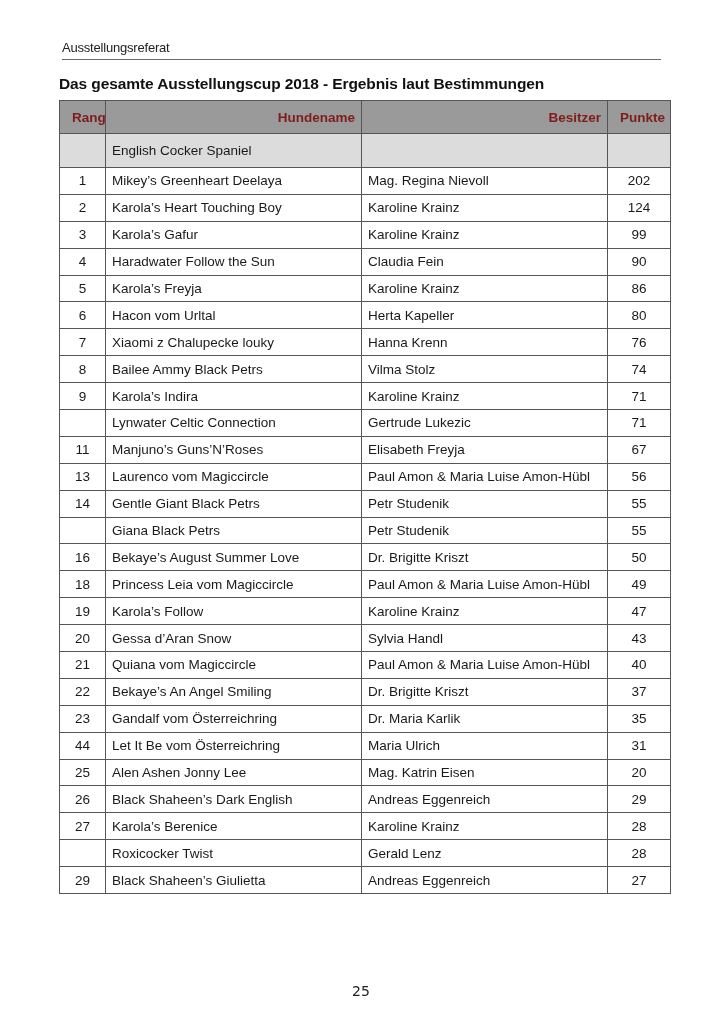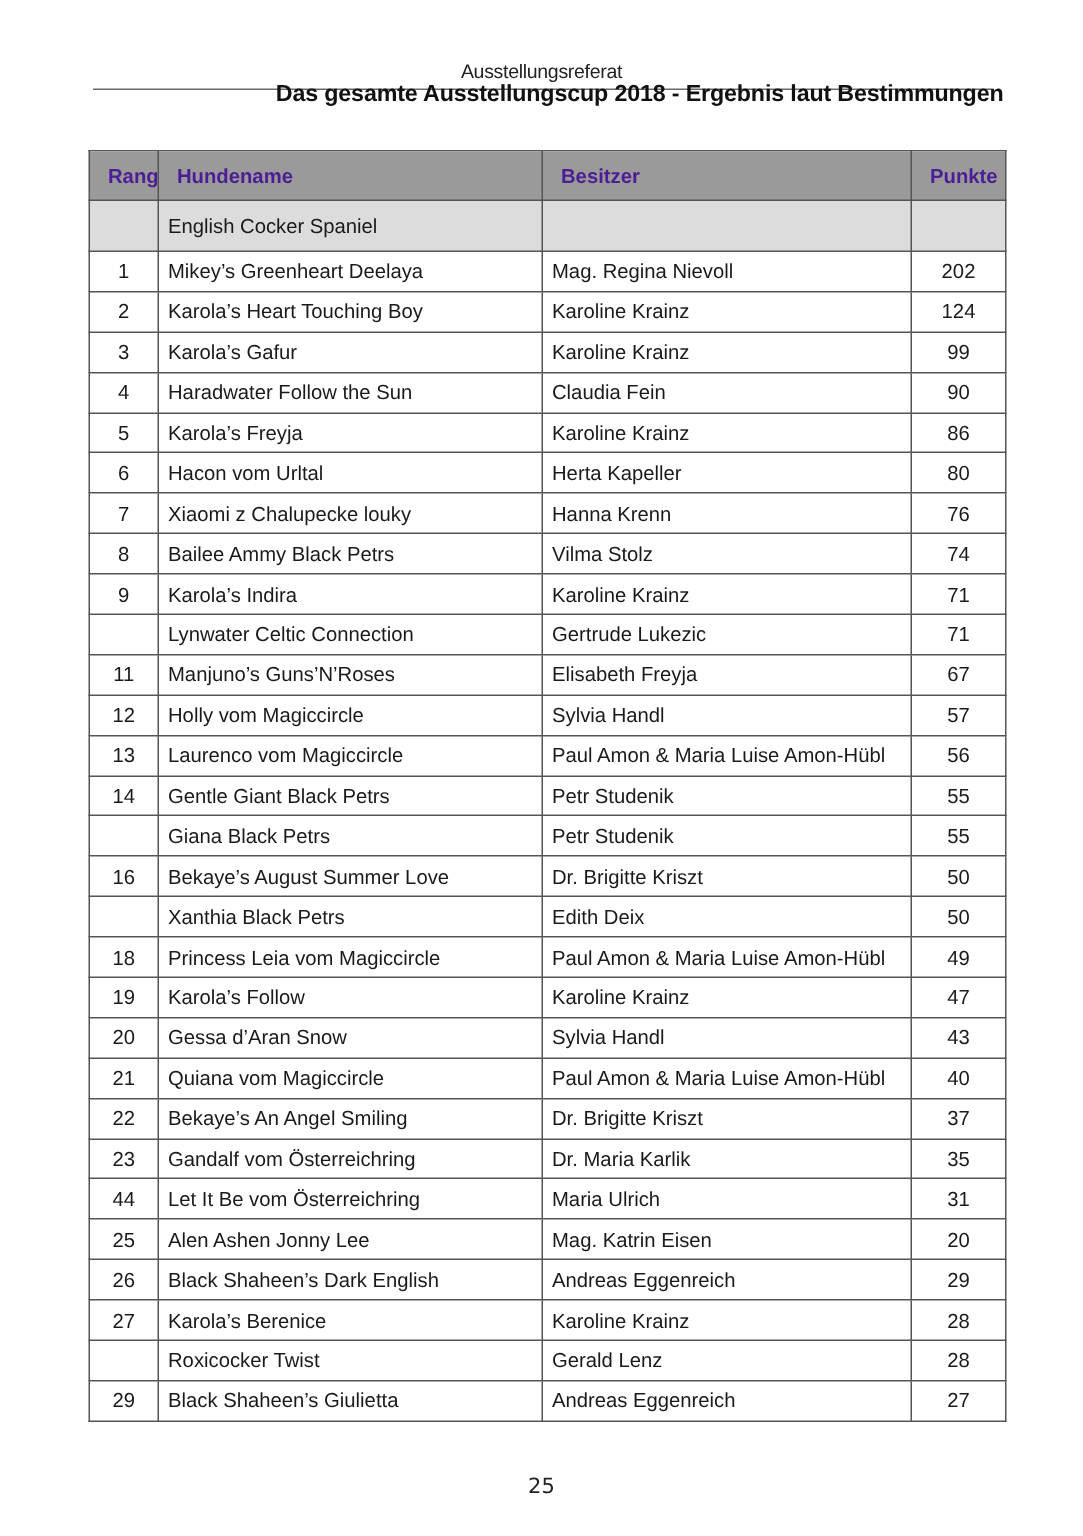--- a/index.html
+++ b/index.html
@@ -1,22 +1,22 @@
 <!DOCTYPE html>
 <html><head>
   <meta charset="utf-8">
   <style>
     html, body { margin: 0; padding: 0; background: #ffffff; }
     body { width: 722px; height: 1024px; position: relative; font-family: "Liberation Sans", sans-serif; color: #1a1a1a; overflow: hidden; }
-    .running-head { position: absolute; left: 62px; top: 40px; width: 598px; text-align: center; font-size: 13px; letter-spacing: -0.2px; color: #222; }
+    .running-head { position: absolute; left: 62px; top: 40px; width: 598px; font-size: 13px; letter-spacing: -0.2px; color: #222; }
     .head-rule { position: absolute; left: 62px; top: 59px; width: 599px; height: 0; border-top: 1.5px solid #6a6a6a; }
-    .title { position: absolute; left: 59px; top: 54px; width: 610px; text-align: right; font-size: 15.5px; font-weight: bold; color: #111; letter-spacing: -0.1px; }
+    .title { position: absolute; left: 59px; top: 75px; width: 610px; text-align: left; font-size: 15.5px; font-weight: bold; color: #111; letter-spacing: -0.1px; }
     table.results { position: absolute; left: 59px; top: 100px; width: 611px; border-collapse: collapse; table-layout: fixed; font-size: 13.5px; }
     table.results th, table.results td { border: 1.3px solid #555; padding: 0 6px; height: 25.9px; white-space: nowrap; overflow: hidden; }
-    table.results th { background: #9a9a9a; font-weight: bold; height: 32px; text-align: left; color: #4c1d95; padding-left: 12px; }
+    table.results th { background: #9a9a9a; font-weight: bold; height: 32px; text-align: right; color: #7f1d1d; padding-left: 12px; }
     table.results tr.cat td { background: #dcdcdc; font-weight: normal; height: 33px; }
     td.rank, td.points { text-align: center; }
     col.c-rank { width: 46px; } col.c-name { width: 256px; } col.c-owner { width: 246px; } col.c-pts { width: 63px; }
     .page-num { position: absolute; left: 0; top: 983px; width: 722px; text-align: center; font-size: 14px; font-family: "DejaVu Sans", sans-serif; color: #222; }
   </style>
 </head>
 <body>
 
 <div class="running-head">Ausstellungsreferat</div>
 <div class="head-rule"></div>
@@ -104,26 +104,20 @@
         <td>Gertrude Lukezic</td>
         <td class="points">71</td>
       </tr>
       <tr>
         <td class="rank">11</td>
         <td>Manjuno’s Guns’N’Roses</td>
         <td>Elisabeth Freyja</td>
         <td class="points">67</td>
       </tr>
       <tr>
-        <td class="rank">12</td>
-        <td>Holly vom Magiccircle</td>
-        <td>Sylvia Handl</td>
-        <td class="points">57</td>
-      </tr>
-      <tr>
         <td class="rank">13</td>
         <td>Laurenco vom Magiccircle</td>
         <td>Paul Amon &amp; Maria Luise Amon-Hübl</td>
         <td class="points">56</td>
       </tr>
       <tr>
         <td class="rank">14</td>
         <td>Gentle Giant Black Petrs</td>
         <td>Petr Studenik</td>
         <td class="points">55</td>
@@ -134,26 +128,20 @@
         <td>Petr Studenik</td>
         <td class="points">55</td>
       </tr>
       <tr>
         <td class="rank">16</td>
         <td>Bekaye’s August Summer Love</td>
         <td>Dr. Brigitte Kriszt</td>
         <td class="points">50</td>
       </tr>
       <tr>
-        <td class="rank"></td>
-        <td>Xanthia Black Petrs</td>
-        <td>Edith Deix</td>
-        <td class="points">50</td>
-      </tr>
-      <tr>
         <td class="rank">18</td>
         <td>Princess Leia vom Magiccircle</td>
         <td>Paul Amon &amp; Maria Luise Amon-Hübl</td>
         <td class="points">49</td>
       </tr>
       <tr>
         <td class="rank">19</td>
         <td>Karola’s Follow</td>
         <td>Karoline Krainz</td>
         <td class="points">47</td>

